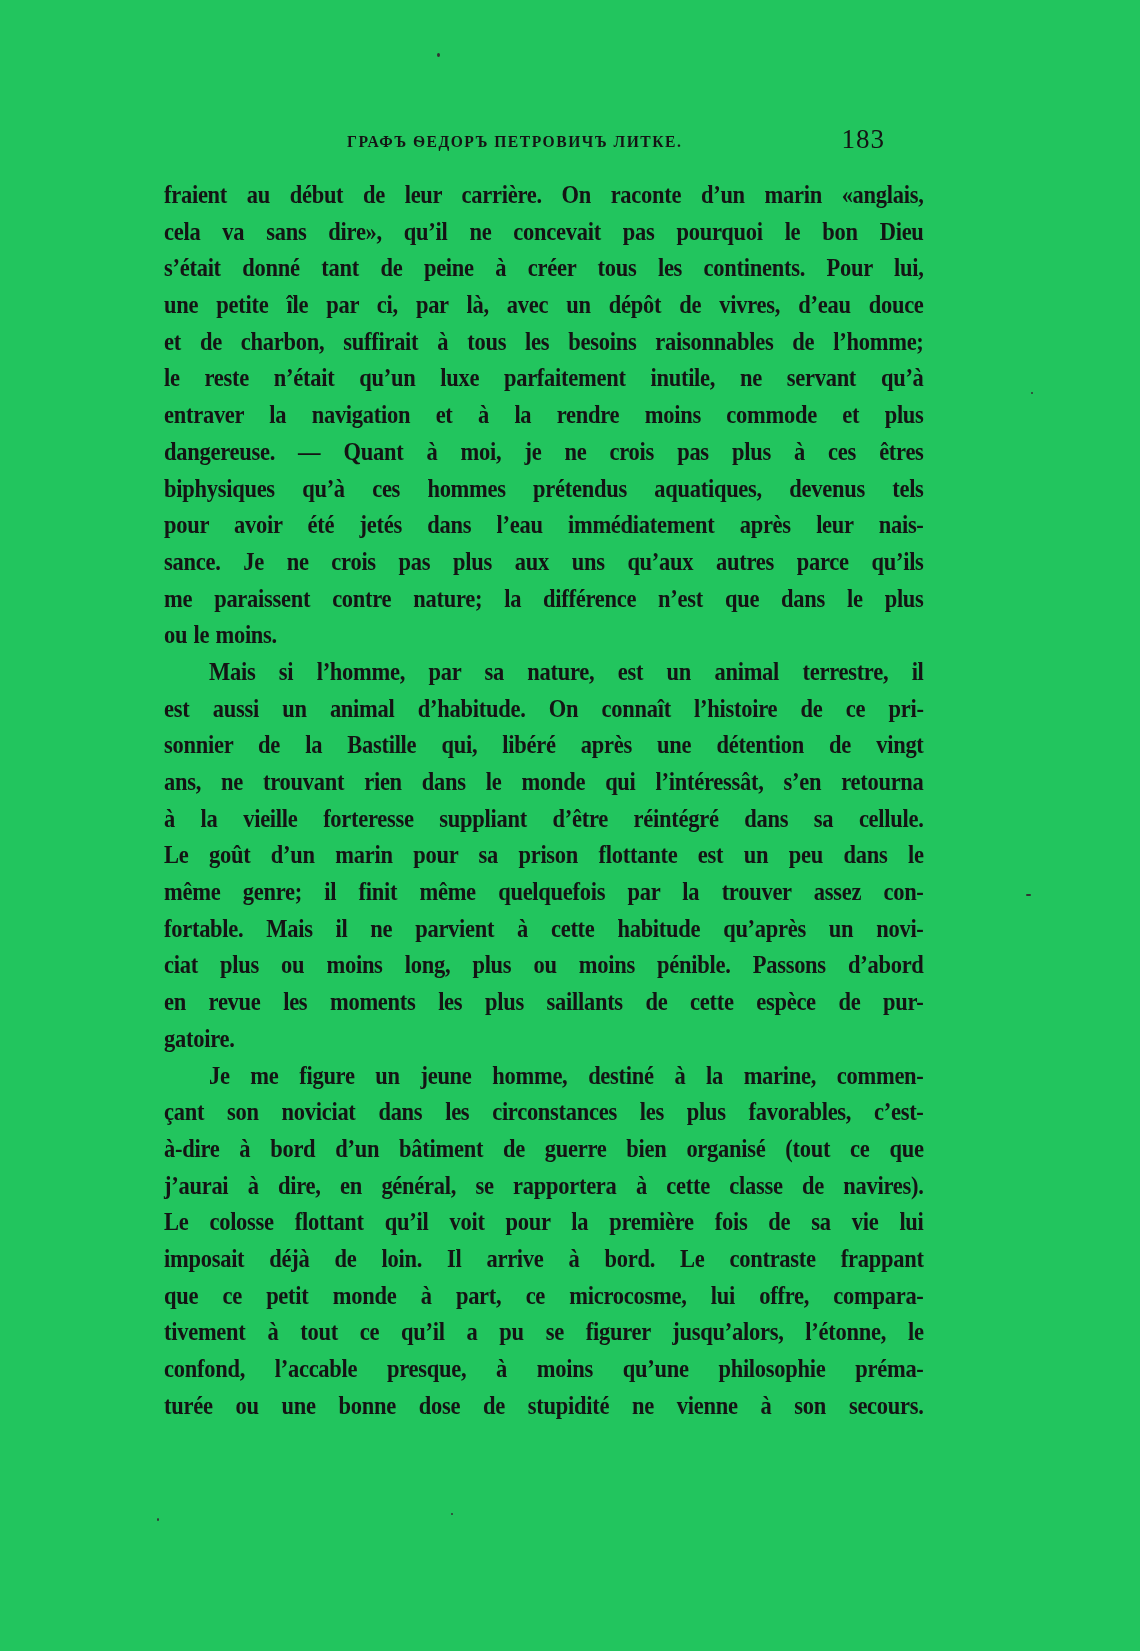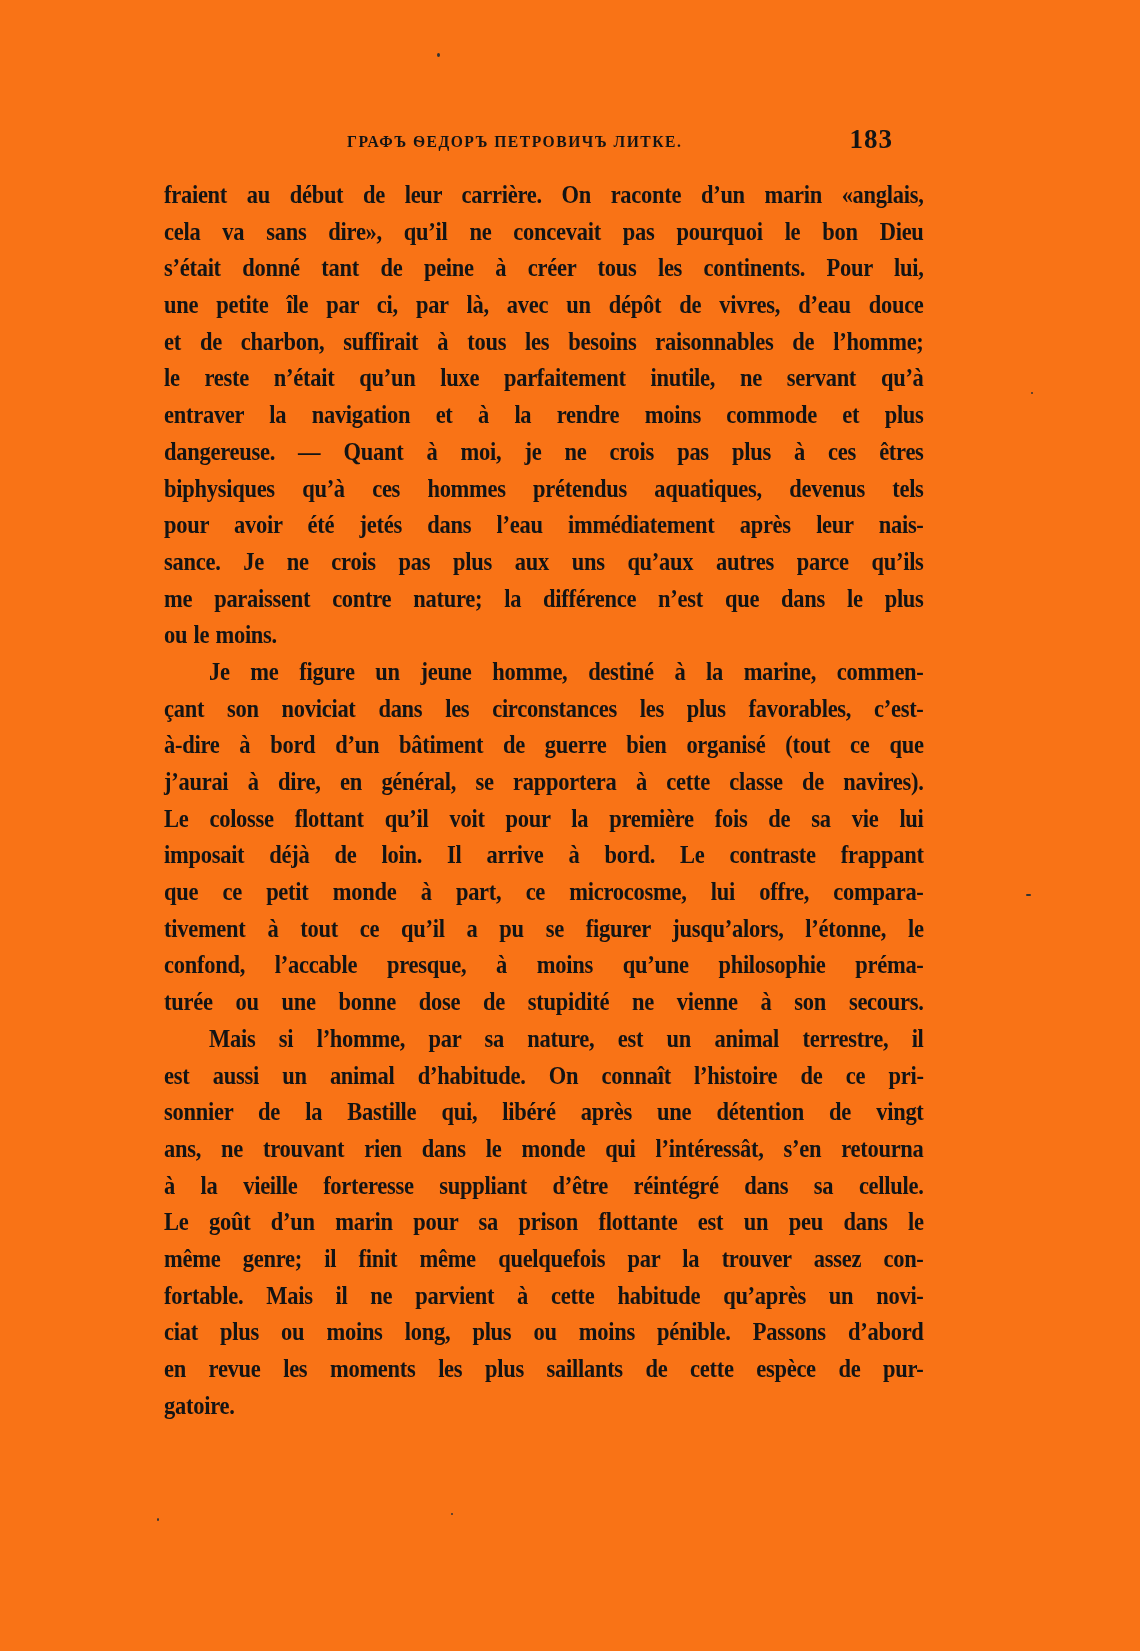--- a/index.html
+++ b/index.html
@@ -12,21 +12,21 @@
       height: 1651px;
       position: relative;
       overflow: hidden;
       font-family: "Liberation Serif", "DejaVu Serif", serif;
       color: #141414;
     }
     .page {
       position: absolute;
       left: 0; top: 0;
       width: 1140px; height: 1651px;
-      background: #f97316;
+      background: #22c55e;
     }
     .speck {
       position: absolute;
       background: #333;
       border-radius: 50%;
     }
     .running-head {
       position: absolute;
       top: 122px;
       left: 147px;
@@ -39,25 +39,24 @@
       top: 10px;
       font-size: 17px;
       letter-spacing: 1.6px;
       font-weight: bold;
       transform: scaleX(0.92);
       transform-origin: left center;
       white-space: nowrap;
     }
     .page-number {
       position: absolute;
-      right: 12px;
+      right: 20px;
       top: 2px;
       font-size: 27px;
       letter-spacing: 1px;
-      font-weight: bold;
     }
     .body-text {
       position: absolute;
       top: 177px;
       left: 164px;
       width: 760px;
     }
     .line {
       display: block;
       height: 36.7px;
@@ -109,40 +108,40 @@
       <span class="line">entraver la navigation et à la rendre moins commode et plus</span>
       <span class="line">dangereuse. — Quant à moi, je ne crois pas plus à ces êtres</span>
       <span class="line">biphysiques qu’à ces hommes prétendus aquatiques, devenus tels</span>
       <span class="line">pour avoir été jetés dans l’eau immédiatement après leur nais-</span>
       <span class="line">sance. Je ne crois pas plus aux uns qu’aux autres parce qu’ils</span>
       <span class="line">me paraissent contre nature; la différence n’est que dans le plus</span>
       <span class="line last">ou le moins.</span>
     </div>
 
     <div class="paragraph">
-      <span class="line indent">Je me figure un jeune homme, destiné à la marine, commen-</span>
-      <span class="line">çant son noviciat dans les circonstances les plus favorables, c’est-</span>
-      <span class="line">à-dire à bord d’un bâtiment de guerre bien organisé (tout ce que</span>
-      <span class="line">j’aurai à dire, en général, se rapportera à cette classe de navires).</span>
-      <span class="line">Le colosse flottant qu’il voit pour la première fois de sa vie lui</span>
-      <span class="line">imposait déjà de loin. Il arrive à bord. Le contraste frappant</span>
-      <span class="line">que ce petit monde à part, ce microcosme, lui offre, compara-</span>
-      <span class="line">tivement à tout ce qu’il a pu se figurer jusqu’alors, l’étonne, le</span>
-      <span class="line">confond, l’accable presque, à moins qu’une philosophie préma-</span>
-      <span class="line">turée ou une bonne dose de stupidité ne vienne à son secours.</span>
-    </div>
-
-    <div class="paragraph">
       <span class="line indent">Mais si l’homme, par sa nature, est un animal terrestre, il</span>
       <span class="line">est aussi un animal d’habitude. On connaît l’histoire de ce pri-</span>
       <span class="line">sonnier de la Bastille qui, libéré après une détention de vingt</span>
       <span class="line">ans, ne trouvant rien dans le monde qui l’intéressât, s’en retourna</span>
       <span class="line">à la vieille forteresse suppliant d’être réintégré dans sa cellule.</span>
       <span class="line">Le goût d’un marin pour sa prison flottante est un peu dans le</span>
       <span class="line">même genre; il finit même quelquefois par la trouver assez con-</span>
       <span class="line">fortable. Mais il ne parvient à cette habitude qu’après un novi-</span>
       <span class="line">ciat plus ou moins long, plus ou moins pénible. Passons d’abord</span>
       <span class="line">en revue les moments les plus saillants de cette espèce de pur-</span>
       <span class="line last">gatoire.</span>
     </div>
 
+    <div class="paragraph">
+      <span class="line indent">Je me figure un jeune homme, destiné à la marine, commen-</span>
+      <span class="line">çant son noviciat dans les circonstances les plus favorables, c’est-</span>
+      <span class="line">à-dire à bord d’un bâtiment de guerre bien organisé (tout ce que</span>
+      <span class="line">j’aurai à dire, en général, se rapportera à cette classe de navires).</span>
+      <span class="line">Le colosse flottant qu’il voit pour la première fois de sa vie lui</span>
+      <span class="line">imposait déjà de loin. Il arrive à bord. Le contraste frappant</span>
+      <span class="line">que ce petit monde à part, ce microcosme, lui offre, compara-</span>
+      <span class="line">tivement à tout ce qu’il a pu se figurer jusqu’alors, l’étonne, le</span>
+      <span class="line">confond, l’accable presque, à moins qu’une philosophie préma-</span>
+      <span class="line">turée ou une bonne dose de stupidité ne vienne à son secours.</span>
+    </div>
+
   </div>
 </div>
 
 </body></html>

